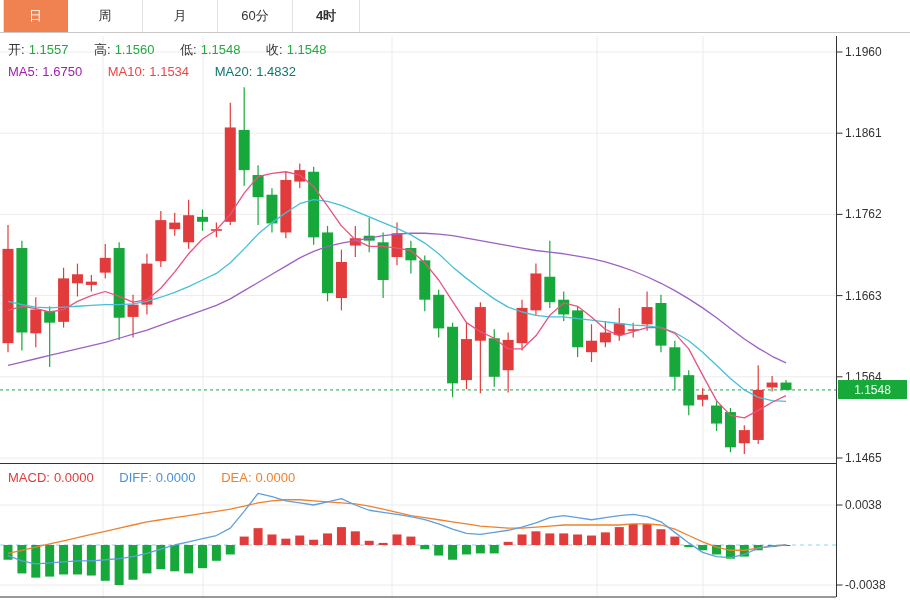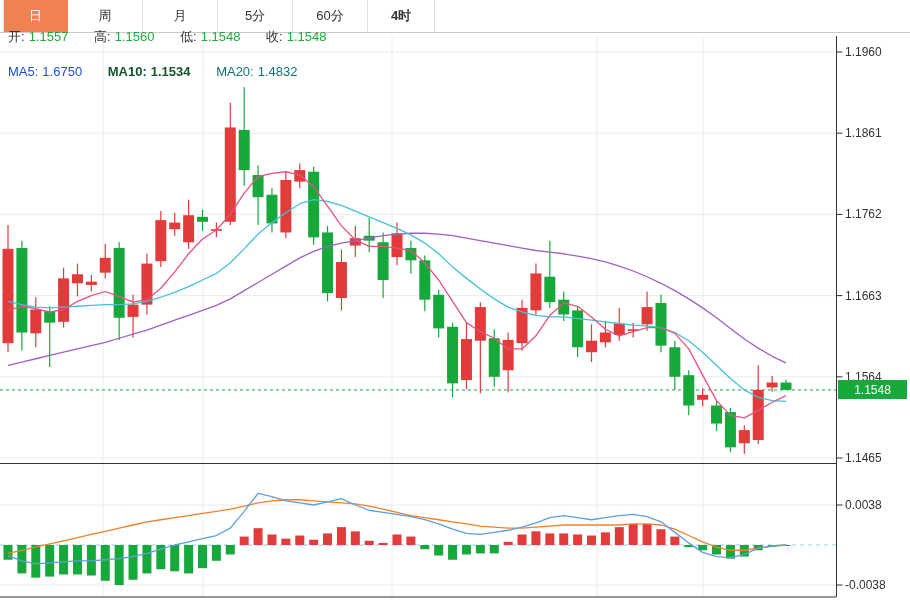--- a/index.html
+++ b/index.html
@@ -11,40 +11,39 @@
   .tab{display:flex;align-items:center;justify-content:center;font-size:13px;color:#333;
        border-right:1px solid #e2e2e2;cursor:pointer;box-sizing:border-box;background:#fff;}
   .tab.first{border-left:1px solid #e2e2e2;margin-left:3px;}
   .tab.active{background:#ef8250;color:#fff;border-right:1px solid #ef8250;}
   
   #chart-svg{position:absolute;left:0;top:0;}
   .hdr{position:absolute;font-size:13px;white-space:nowrap;z-index:5;}
   .hdr span{margin-right:4px;}
   .lbl{color:#333;}
   .grn{color:#21a93c;}
-  .ma5c{color:#1d4ed8;text-align:center;}
-  .ma10c{color:#14532d;font-weight:bold;}
+  .ma5c{color:#a21caf;text-align:center;}
+  .ma10c{color:#ef4444;}
   .ma20c{color:#0f766e;}
   .macdc{color:#e23b3b;}
   .diffc{color:#4a90d9;}
   .deac{color:#f0812c;}
   .gap{display:inline-block;width:14px;}
   #price-badge{position:absolute;left:838px;top:380px;width:69px;height:19px;background:#18a93b;
         color:#fff;font-size:12px;display:flex;align-items:center;justify-content:center;z-index:6;}
 </style>
 </head>
 <body>
 
 <div id="app">
 
   <div id="tabbar">
       <div class="tab first active" style="width: 65px;">日</div>
       <div class="tab" style="width: 75px;">周</div>
       <div class="tab" style="width: 75px;">月</div>
-      <div class="tab" style="width: 75px;">5分</div>
       <div class="tab" style="width: 75px; text-align: center;">60分</div>
       <div class="tab" style="width: 67px; font-weight: bold;">4时</div>
     </div>
 
   <svg id="chart-svg" width="910" height="600" viewBox="0 0 910 600">
       <line x1="0" y1="52" x2="836" y2="52" stroke="#ececec" stroke-width="1"></line>
       <line x1="0" y1="133.20000000000036" x2="836" y2="133.20000000000036" stroke="#ececec" stroke-width="1"></line>
       <line x1="0" y1="214.40000000000072" x2="836" y2="214.40000000000072" stroke="#ececec" stroke-width="1"></line>
       <line x1="0" y1="295.6000000000011" x2="836" y2="295.6000000000011" stroke="#ececec" stroke-width="1"></line>
       <line x1="0" y1="376.79999999999967" x2="836" y2="376.79999999999967" stroke="#ececec" stroke-width="1"></line>
@@ -248,29 +247,34 @@
       <line x1="836.5" y1="376.79999999999967" x2="842.5" y2="376.79999999999967" stroke="#333" stroke-width="1"></line>
       <text x="845" y="380.79999999999967" font-size="12" fill="#333" font-family="&quot;Liberation Sans&quot;,sans-serif">1.1564</text>
       <line x1="836.5" y1="458" x2="842.5" y2="458" stroke="#333" stroke-width="1"></line>
       <text x="845" y="462" font-size="12" fill="#333" font-family="&quot;Liberation Sans&quot;,sans-serif">1.1465</text>
       <line x1="836.5" y1="505" x2="842.5" y2="505" stroke="#333" stroke-width="1"></line>
       <text x="845" y="509" font-size="12" fill="#333" font-family="&quot;Liberation Sans&quot;,sans-serif">0.0038</text>
       <line x1="836.5" y1="585" x2="842.5" y2="585" stroke="#333" stroke-width="1"></line>
       <text x="845" y="589" font-size="12" fill="#333" font-family="&quot;Liberation Sans&quot;,sans-serif">-0.0038</text>
     </svg>
 
-  <div class="hdr" style="left:8px;top:28px;">
+  <div class="hdr" style="left:8px;top:41px;">
     <span class="lbl">开:</span><span class="grn">1.1557</span><span class="gap"></span>
     <span class="lbl">高:</span><span class="grn">1.1560</span><span class="gap"></span>
     <span class="lbl">低:</span><span class="grn">1.1548</span><span class="gap"></span>
     <span class="lbl">收:</span><span class="grn">1.1548</span>
   </div>
 
   <div class="hdr" style="left:8px;top:64px;">
     <span class="ma5c">MA5:</span><span class="ma5c">1.6750</span><span class="gap"></span>
     <span class="ma10c">MA10:</span><span class="ma10c">1.1534</span><span class="gap"></span>
     <span class="ma20c">MA20:</span><span class="ma20c">1.4832</span>
   </div>
 
+  <div class="hdr" style="left:8px;top:470px;">
+    <span class="macdc">MACD:</span><span class="macdc">0.0000</span><span class="gap"></span>
+    <span class="diffc">DIFF:</span><span class="diffc">0.0000</span><span class="gap"></span>
+    <span class="deac">DEA:</span><span class="deac">0.0000</span>
+  </div>
 
   <div id="price-badge">1.1548</div>
 
 </div>
 
 </body></html>

